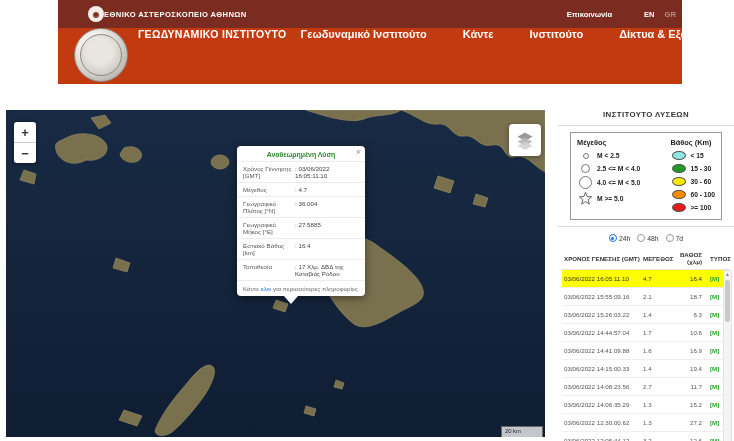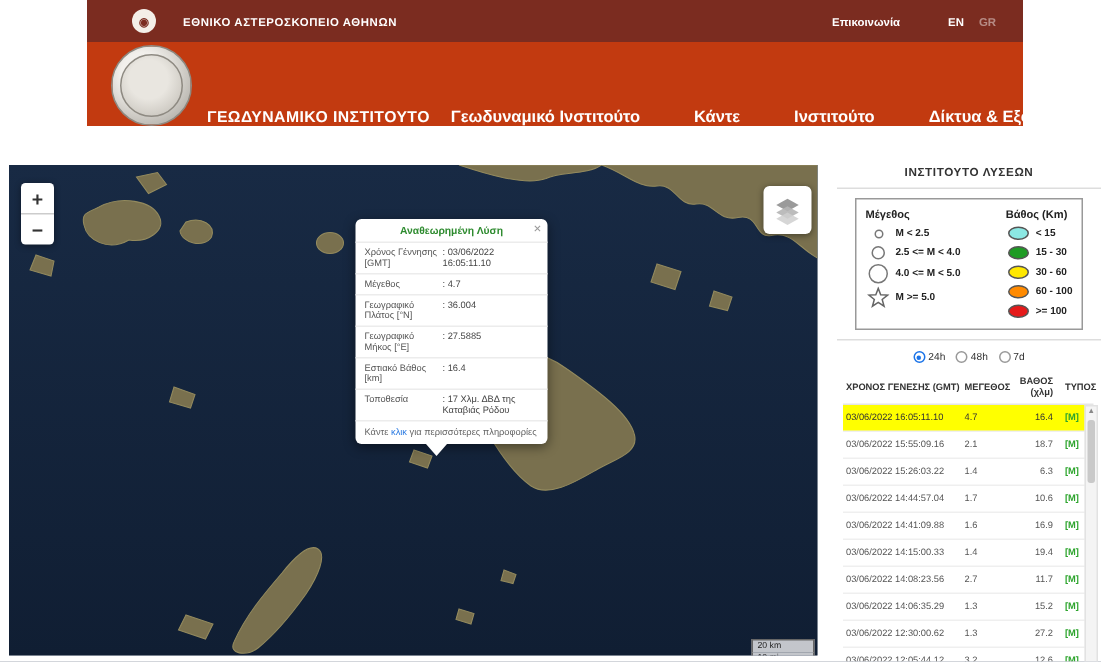--- a/index.html
+++ b/index.html
@@ -4,34 +4,34 @@
 <style>
   html,body{margin:0;padding:0;background:#fff;}
   #page{position:relative;width:734px;height:441px;background:#fff;overflow:hidden;
         font-family:"Liberation Sans",sans-serif;-webkit-font-smoothing:antialiased;}
 
   
   .topbar{position:absolute;left:58px;top:0;width:624px;height:28px;background:#7b2c20;
           display:flex;align-items:center;color:#fff;}
   .noa-logo{width:16px;height:16px;border-radius:50%;background:#f4efe8;margin-left:30px;flex:0 0 auto;
             display:flex;align-items:center;justify-content:center;color:#7b2c20;font-size:8px;font-weight:bold;}
-  .org-name{font-size:7.6px;font-weight:bold;letter-spacing:.4px;margin-left:18px;}
+  .org-name{font-size:7.6px;font-weight:bold;letter-spacing:.4px;margin-left:0;}
   .topbar .spacer{flex:1;}
   .search{display:flex;align-items:center;border-bottom:1px solid rgba(255,255,255,.55);
           padding-bottom:2px;width:96px;margin-right:46px;}
   .search svg{flex:0 0 auto;}
   .search input{background:transparent;border:none;outline:none;color:#fff;width:78px;
                 font-size:7.6px;font-weight:bold;margin-left:4px;font-family:"Liberation Sans",sans-serif;}
   .search input::placeholder{color:#fff;opacity:.95;}
   .contact{font-size:7.6px;font-weight:bold;margin-right:32px;cursor:pointer;}
   .lang-en{font-size:7.6px;font-weight:bold;margin-right:10px;cursor:pointer;}
-  .lang-gr{font-size:7.6px;font-weight:bold;color:rgba(255,255,255,.45);margin-right:18px;cursor:pointer;}
+  .lang-gr{font-size:7.6px;font-weight:bold;color:rgba(255,255,255,.45);margin-right:6px;cursor:pointer;}
 
   .mainbar{position:absolute;left:58px;top:28px;width:624px;height:56px;background:#c23a10;
-           display:flex;align-items:flex-end;color:#fff;}
+           display:flex;align-items:flex-start;color:#fff;}
   .seal{width:52px;height:52px;border-radius:50%;margin-left:16px;flex:0 0 auto;
         background:radial-gradient(circle at 38% 35%,#f2f0ec 0 30%,#cfccc6 60%,#9f9c95 100%);
         border:1px solid #8e8a82;display:flex;align-items:center;justify-content:center;}
   .seal .inner{width:40px;height:40px;border-radius:50%;border:1px solid #8e8a82;
         background:radial-gradient(circle at 45% 40%,#e9e6e0 0 40%,#bcb8b0 100%);}
   .inst-name{font-size:10.5px;font-weight:bold;letter-spacing:.3px;margin-left:10px;white-space:nowrap;}
   .main-nav{margin-left:auto;display:flex;align-items:center;gap:22px;margin-right:16px;}
   .nav-item{font-size:11px;font-weight:bold;white-space:nowrap;cursor:pointer;margin-left:14px;}
   .nav-down{font-size:13px;color:#f2a57e;font-weight:bold;cursor:pointer;line-height:1;}
 

